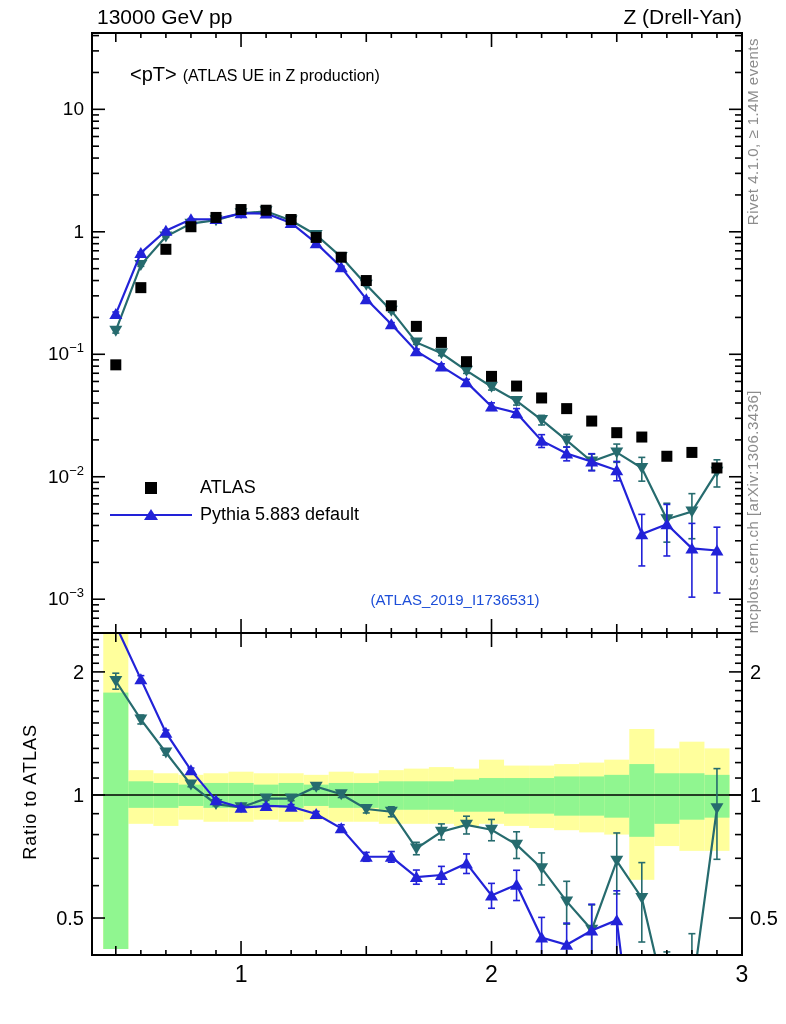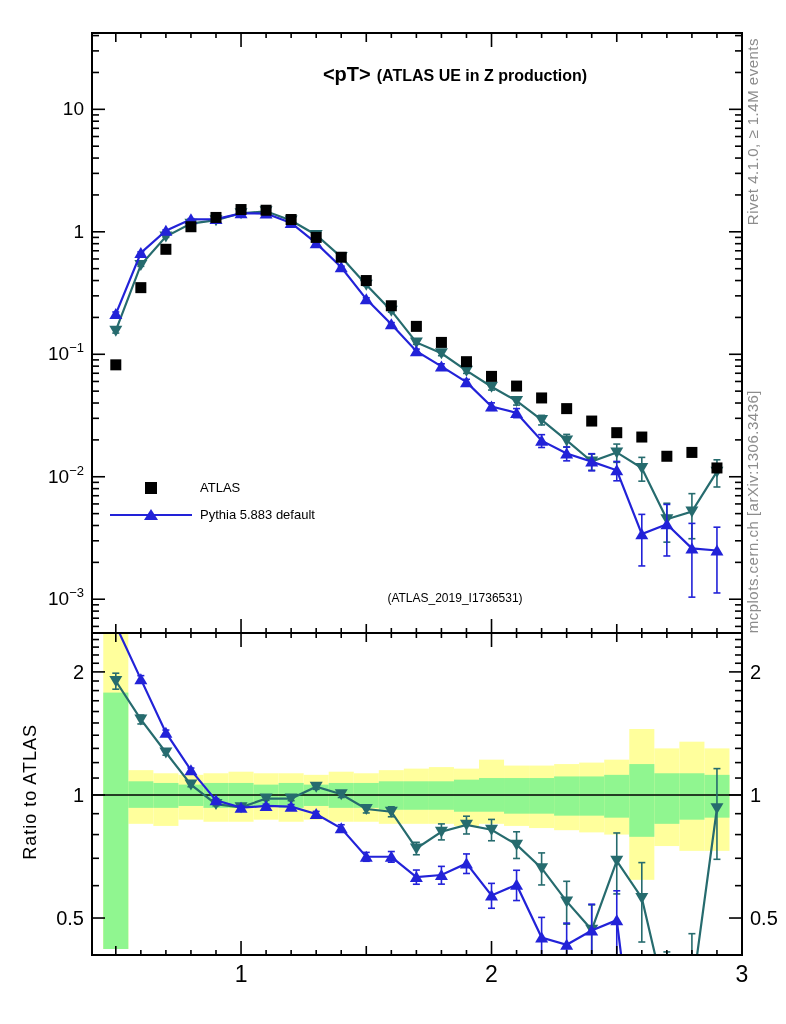--- a/index.html
+++ b/index.html
@@ -1,39 +1,39 @@
 <!DOCTYPE html>
 <html><head>
 <meta charset="utf-8">
 <style>
   html,body{margin:0;padding:0;background:#fff;}
   .fig{position:relative;width:786px;height:1024px;background:#fff;overflow:hidden;
        font-family:"Liberation Sans","DejaVu Sans",sans-serif;color:#000;}
   .hdr{position:absolute;top:5px;font-size:21px;white-space:nowrap;}
   .hdr-left{left:97px;}
   .hdr-right{left:92px;width:650px;text-align:right;}
-  .plot-title{position:absolute;top:63px;left:130px;width:650px;text-align:center;white-space:nowrap;font-weight:bold;}
+  .plot-title{position:absolute;top:63px;left:130px;width:650px;white-space:nowrap;}
   .plot-title .t-main{font-size:20px;}
   .plot-title .t-sub{font-size:16px;margin-left:6px;}
   .vtext{position:absolute;writing-mode:vertical-rl;transform:rotate(180deg);
          white-space:nowrap;font-size:15px;color:#8c8c8c;letter-spacing:0.5px;}
   .note-top{left:744px;top:38px;}
   .note-bottom{left:744px;bottom:391px;}
   .ratio-ylab{left:20px;top:724px;font-size:18px;color:#000;letter-spacing:1px;}
   .watermark{position:absolute;top:591px;left:130px;width:650px;text-align:center;
-             font-size:12px;color:#000000;white-space:nowrap;}
+             font-size:15px;color:#1d4ed8;white-space:nowrap;}
   .legend{position:absolute;left:110px;top:474px;}
   .leg-row{display:flex;align-items:center;height:27px;}
   .leg-marker{position:relative;width:82px;height:14px;flex:0 0 auto;}
   .leg-sq{position:absolute;left:35px;top:1px;width:12px;height:12px;}
   .leg-line{position:absolute;left:0;top:6px;width:82px;height:2.5px;}
   .leg-tri{position:absolute;width:0;height:0;}
   .leg-tri.down{left:34px;top:3px;border-left:7px solid transparent;border-right:7px solid transparent;border-top:11px solid #000;}
   .leg-tri.up{left:34px;top:1px;border-left:7px solid transparent;border-right:7px solid transparent;border-bottom:11px solid #000;}
-  .leg-label{font-size:13px;margin-left:8px;white-space:nowrap;}
+  .leg-label{font-size:18px;margin-left:8px;white-space:nowrap;}
   svg{position:absolute;left:0;top:0;}
 </style>
 </head>
 <body>
 
 <div class="fig">
 
   <svg id="plot-svg" width="786" height="1024">
       <defs>
         <clipPath id="clip-main">
@@ -861,20 +861,22 @@
         <text x="84" y="801.9658652582038" text-anchor="end" font-size="20" font-family="&quot;Liberation Sans&quot;,&quot;DejaVu Sans&quot;,sans-serif" fill="#000000"><tspan>1</tspan></text>
         <text x="750" y="801.9658652582038" text-anchor="start" font-size="20" font-family="&quot;Liberation Sans&quot;,&quot;DejaVu Sans&quot;,sans-serif" fill="#000000"><tspan>1</tspan></text>
         <text x="84" y="925.0266024194103" text-anchor="end" font-size="20" font-family="&quot;Liberation Sans&quot;,&quot;DejaVu Sans&quot;,sans-serif" fill="#000000"><tspan>0.5</tspan></text>
         <text x="750" y="925.0266024194103" text-anchor="start" font-size="20" font-family="&quot;Liberation Sans&quot;,&quot;DejaVu Sans&quot;,sans-serif" fill="#000000"><tspan>0.5</tspan></text>
         <text x="241.03660886319847" y="982" text-anchor="middle" font-size="23" font-family="&quot;Liberation Sans&quot;,&quot;DejaVu Sans&quot;,sans-serif" fill="#000000"><tspan>1</tspan></text>
         <text x="491.5183044315993" y="982" text-anchor="middle" font-size="23" font-family="&quot;Liberation Sans&quot;,&quot;DejaVu Sans&quot;,sans-serif" fill="#000000"><tspan>2</tspan></text>
         <text x="742" y="982" text-anchor="middle" font-size="23" font-family="&quot;Liberation Sans&quot;,&quot;DejaVu Sans&quot;,sans-serif" fill="#000000"><tspan>3</tspan></text>
       </g>
     </svg>
 
+  <div class="hdr hdr-left">13000 GeV pp</div>
+  <div class="hdr hdr-right">Z (Drell-Yan)</div>
 
   <div class="plot-title">
     <span class="t-main">&lt;pT&gt;</span><span class="t-sub">(ATLAS UE in Z production)</span>
   </div>
 
   <div class="vtext note-top">Rivet 4.1.0, ≥ 1.4M events</div>
   <div class="vtext note-bottom">mcplots.cern.ch [arXiv:1306.3436]</div>
   <div class="vtext ratio-ylab">Ratio to ATLAS</div>
 
   <div class="watermark">(ATLAS_2019_I1736531)</div>

